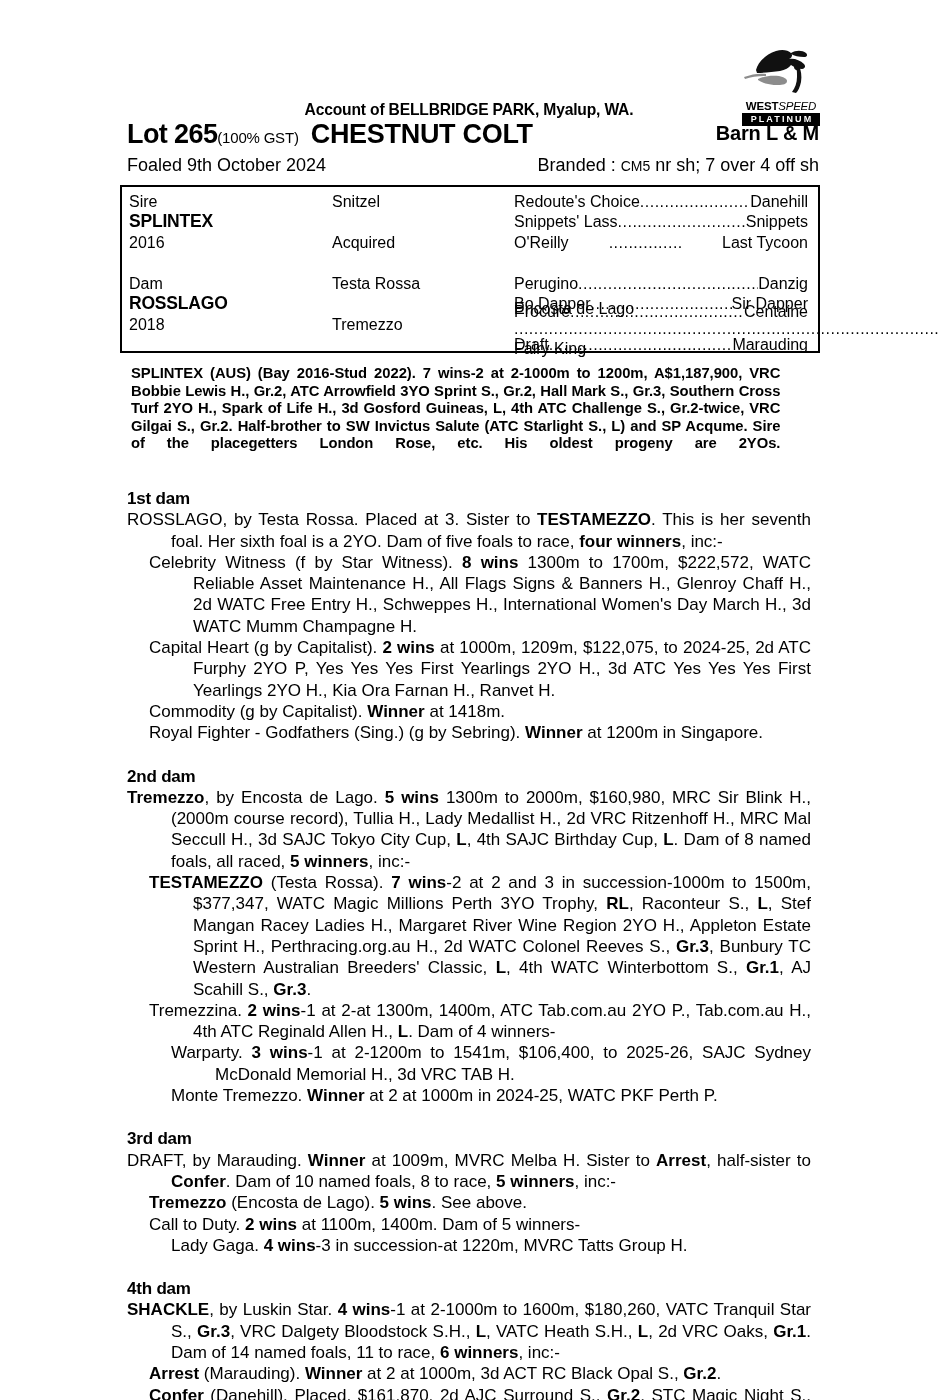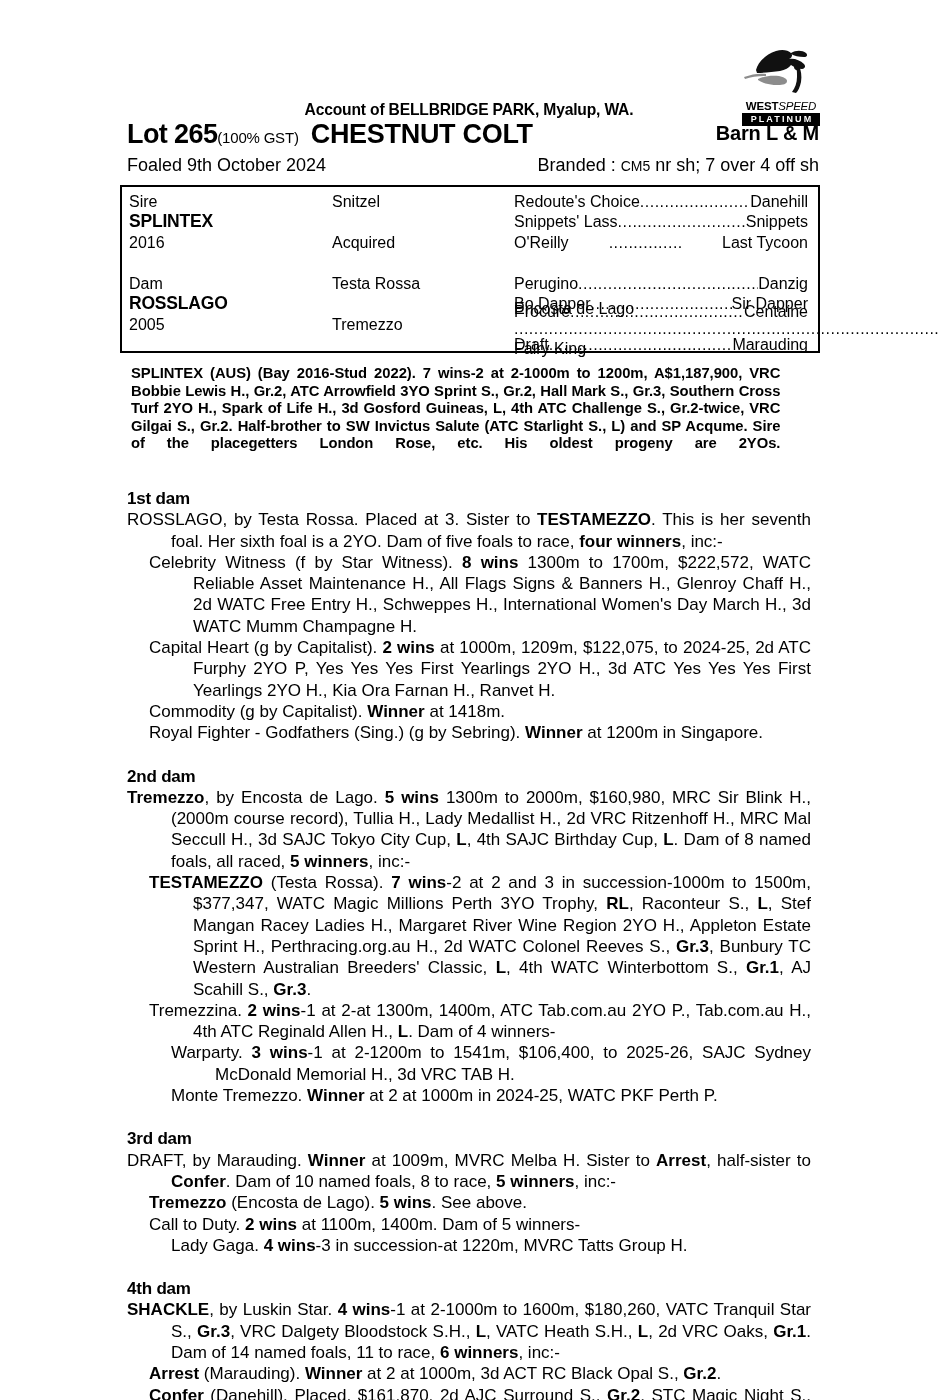--- a/index.html
+++ b/index.html
@@ -232,21 +232,21 @@
   <div class="ped-table">
     <div class="ped-inner" id="ped-inner">
       <div class="ped-cell c1" style="top:5px">Sire</div>
       <div class="ped-cell c1 ped-name-big" style="top:24px">SPLINTEX</div>
       <div class="ped-cell c1" style="top:46px">2016</div>
       <div class="ped-cell c2" style="top:5px">Snitzel</div>
       <div class="ped-cell c2" style="top:46px">Acquired</div>
 
       <div class="ped-cell c1" style="top:87px">Dam</div>
       <div class="ped-cell c1 ped-name-big" style="top:106px">ROSSLAGO</div>
-      <div class="ped-cell c1" style="top:128px">2005</div>
+      <div class="ped-cell c1" style="top:128px">2018</div>
       <div class="ped-cell c2" style="top:87px">Testa Rossa</div>
       <div class="ped-cell c2" style="top:128px">Tremezzo</div>
     <div class="gp-row" style="top: 5px;">
           <span class="gp-left">Redoute's Choice </span>
           <span class="gp-dots">..........................................................................................</span>
           <span class="gp-right">Danehill</span>
         </div>
         <div class="gp-row" style="top: 25px;">
           <span class="gp-left">Snippets' Lass </span>
           <span class="gp-dots">..........................................................................................</span>

